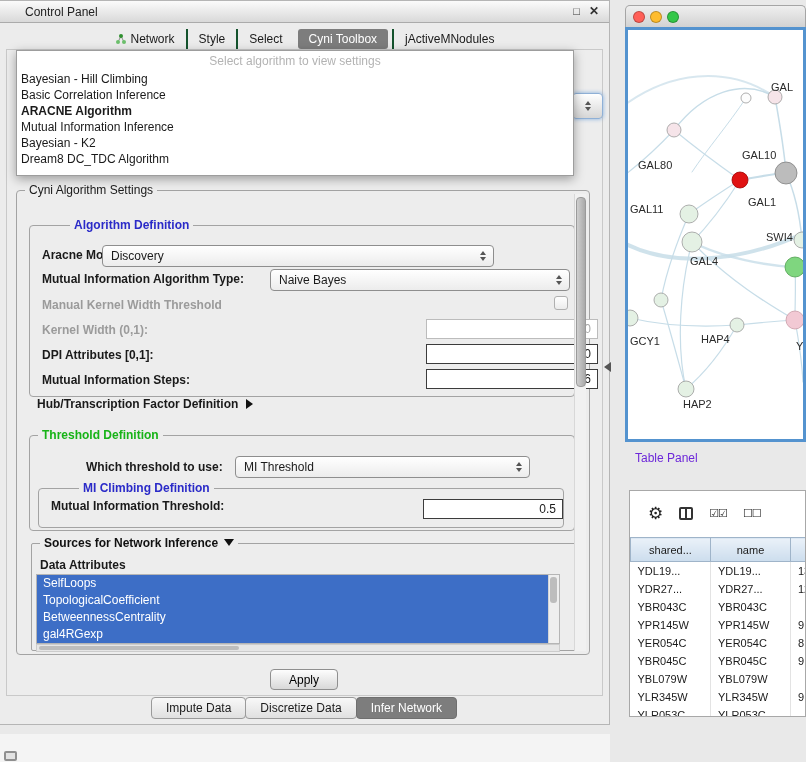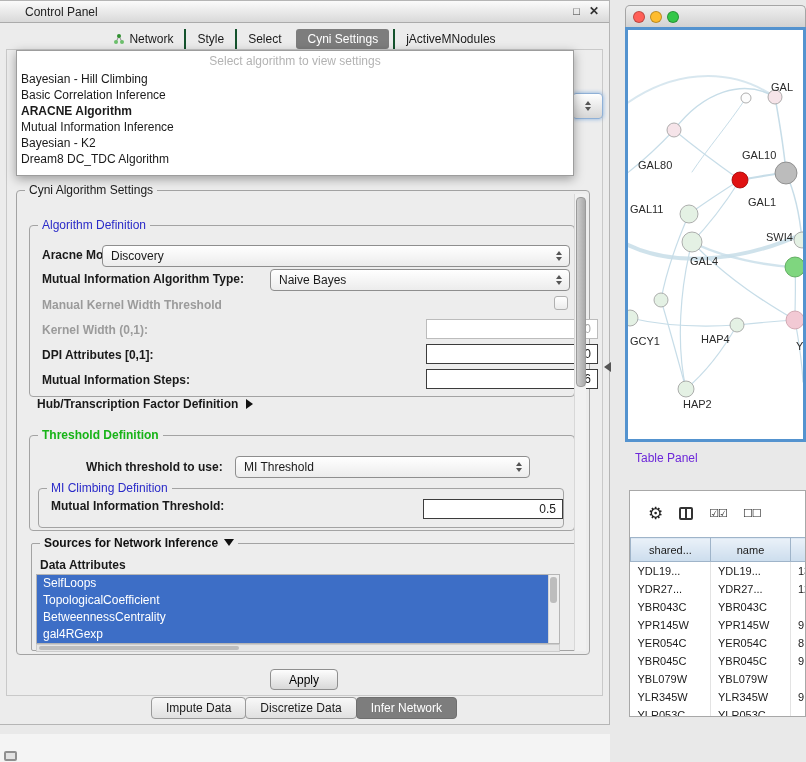--- a/index.html
+++ b/index.html
@@ -33,21 +33,21 @@
   .popup-item{height:16px;line-height:16px;padding-left:4px;white-space:nowrap;}
   .popup-item.selected{font-weight:bold;}
   .combo-stub{position:absolute;left:572px;top:92px;width:29px;height:24px;border:1px solid #8fb0d6;
       border-radius:4px;background:linear-gradient(#ffffff,#d6d6d6);box-shadow:0 0 4px #85aede;
       display:flex;flex-direction:column;align-items:center;justify-content:center;gap:2px;z-index:40;}
 
   
   .groupbox{position:absolute;border:1px solid #a3a3a3;border-radius:4px;box-sizing:border-box;}
   .group-label{position:absolute;top:-8px;left:8px;background:#ededed;padding:0 4px;font-size:12px;
       white-space:nowrap;}
-  .group-label.blue{color:#2a2ac8;font-weight:normal;}
+  .group-label.blue{color:#2a2ac8;font-weight:bold;margin-left:32px;}
   .group-label.green{color:#17b317;font-weight:bold;}
   .group-label.boldblk{font-weight:bold;color:#111;}
 
   .lbl{position:absolute;font-size:12px;font-weight:bold;color:#1a1a1a;white-space:nowrap;line-height:14px;}
   .lbl.dis{color:#9b9b9b;}
 
   .combo{position:absolute;height:22px;background:linear-gradient(#ffffff,#ececec);
       border:1px solid #8e8e8e;border-radius:4px;display:flex;align-items:center;font-size:12px;
       box-sizing:border-box;}
   .combo-val{padding-left:8px;flex:1;white-space:nowrap;overflow:hidden;}
@@ -145,42 +145,42 @@
         </svg>
         <span>Network</span>
       </div>
       <div class="cp-tab">
         <span>Style</span>
       </div>
       <div class="cp-tab">
         <span>Select</span>
       </div>
       <div class="cp-tab active">
-        <span>Cyni Settings</span>
+        <span>Cyni Toolbox</span>
       </div>
       <div class="cp-tab">
         <span>jActiveMNodules</span>
       </div>
     </div>
 
     <div class="cp-inner"></div>
 
     <div class="combo-stub">
       <i class="tri-up"></i>
       <i class="tri-down"></i>
     </div>
 
     <div class="groupbox" style="left:16px;top:189px;width:574px;height:465px;">
       <span class="group-label">Cyni Algorithm Settings</span>
 
       <div class="groupbox" style="left:12px;top:34px;width:546px;height:172px;">
         <span class="group-label blue">Algorithm Definition</span>
 
         <span class="lbl" style="left:12px;top:22px;">Aracne Mode:</span>
-        <div class="combo" style="left:72px;top:19px;width:468px;">
+        <div class="combo" style="left:72px;top:19px;width:392px;">
           <span class="combo-val">Discovery</span>
           <span class="combo-arrows">
               <i class="tri-up"></i>
               <i class="tri-down"></i>
             </span>
         </div>
 
         <span class="lbl" style="left:12px;top:46px;">Mutual Information Algorithm Type:</span>
         <div class="combo" style="left:240px;top:43px;width:300px;">
           <span class="combo-val">Naive Bayes</span>

